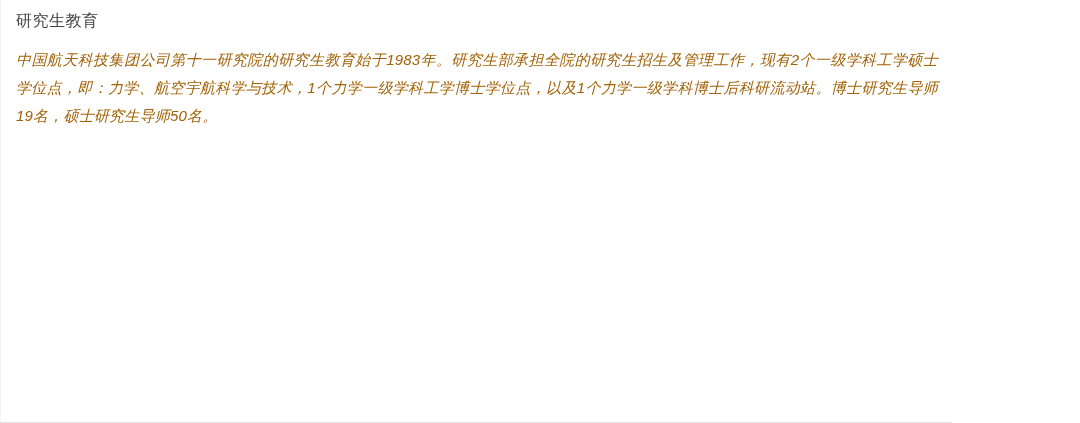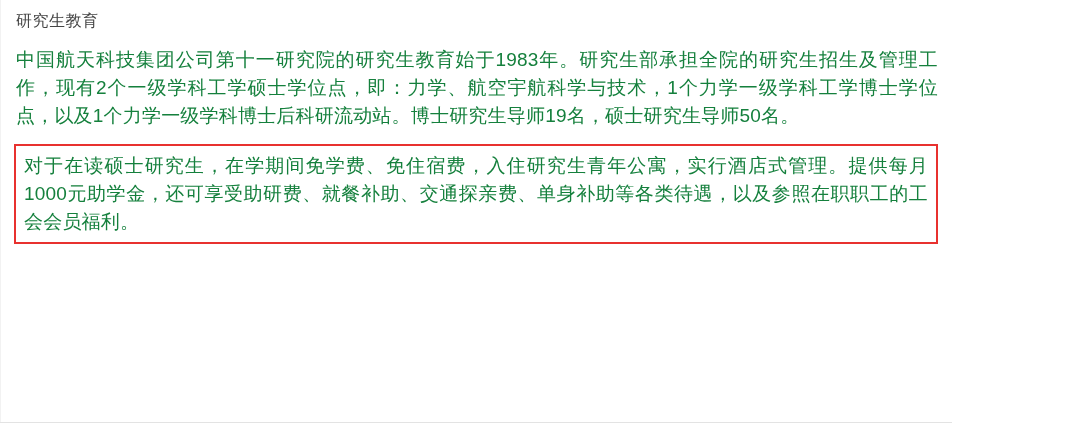--- a/index.html
+++ b/index.html
@@ -23,26 +23,27 @@
     padding: 8px 14px 0 14px;
   }
   .title {
     font-size: 16px;
     line-height: 22px;
     color: #444444;
     margin: 2px 0 14px 2px;
     letter-spacing: 0.5px;
   }
   .para {
-    font-size: 19px;
+    font-size: 15px;
     line-height: 28px;
-    color: #15803d;
+    color: #a16207;
     margin: 0 0 14px 2px;
     text-align: justify;
     letter-spacing: 0.2px;
+    font-style: italic;
   }
   .highlight-box {
     border: 2px solid #e8312f;
     padding: 6px 8px 6px 8px;
     margin: 0 0 16px 0;
     box-sizing: border-box;
   }
   .highlight-box .para {
     margin: 0;
     letter-spacing: 0.2px;
@@ -70,20 +71,17 @@
 <div class="page">
 
   <div class="edge-left"></div>
 
   <div class="title">研究生教育</div>
 
   <p class="para">中国航天科技集团公司第十一研究院的研究生教育始于1983年。研究生部承担全院的研究生招生及管理工作，现有2个一级学科工学硕士学位点，即：力学、航空宇航科学与技术，1个力学一级学科工学博士学位点，以及1个力学一级学科博士后科研流动站。博士研究生导师19名，硕士研究生导师50名。</p>
 
 
 
-  <div class="highlight-box" style="border-color: rgb(232, 49, 47);">
-    <p class="para">对于在读硕士研究生，在学期间免学费、免住宿费，入住研究生青年公寓，实行酒店式管理。提供每月1000元助学金，还可享受助研费、就餐补助、交通探亲费、单身补助等各类待遇，以及参照在职职工的工会会员福利。</p>
-  </div>
 
 
 
   <div class="divider"></div>
 </div>
 
 </body></html>

